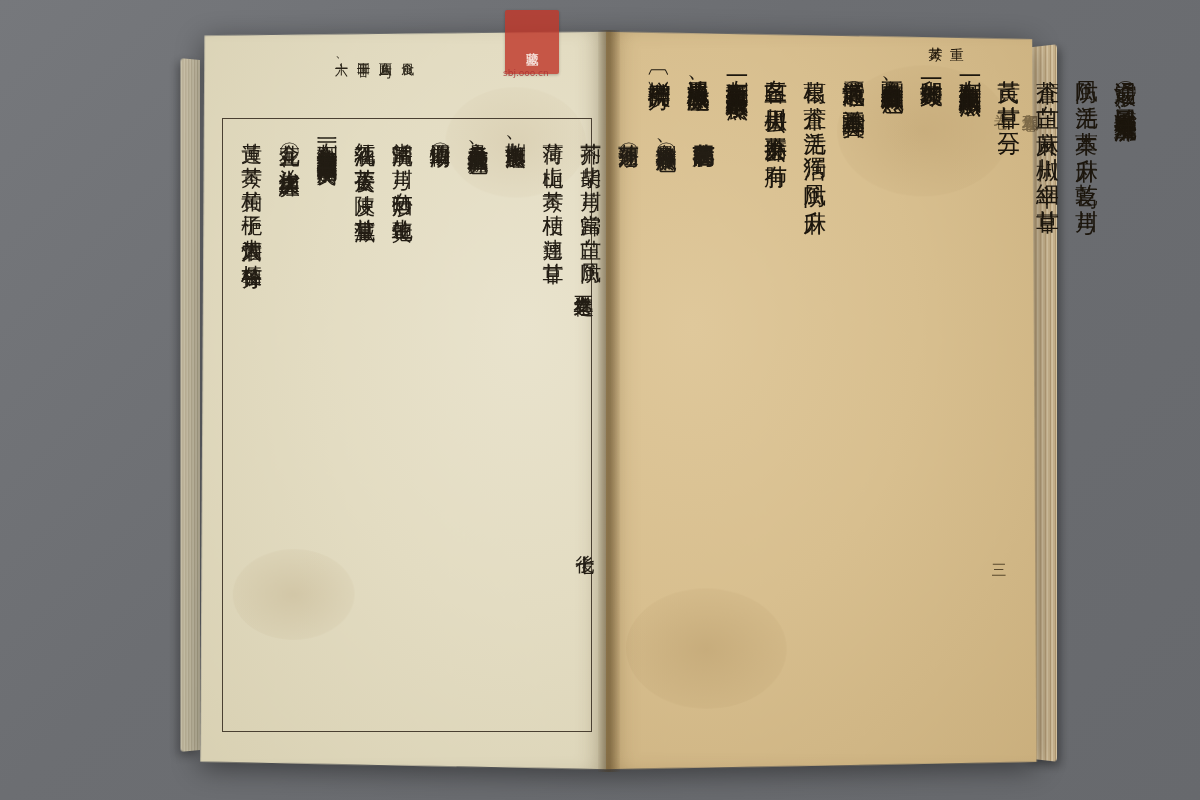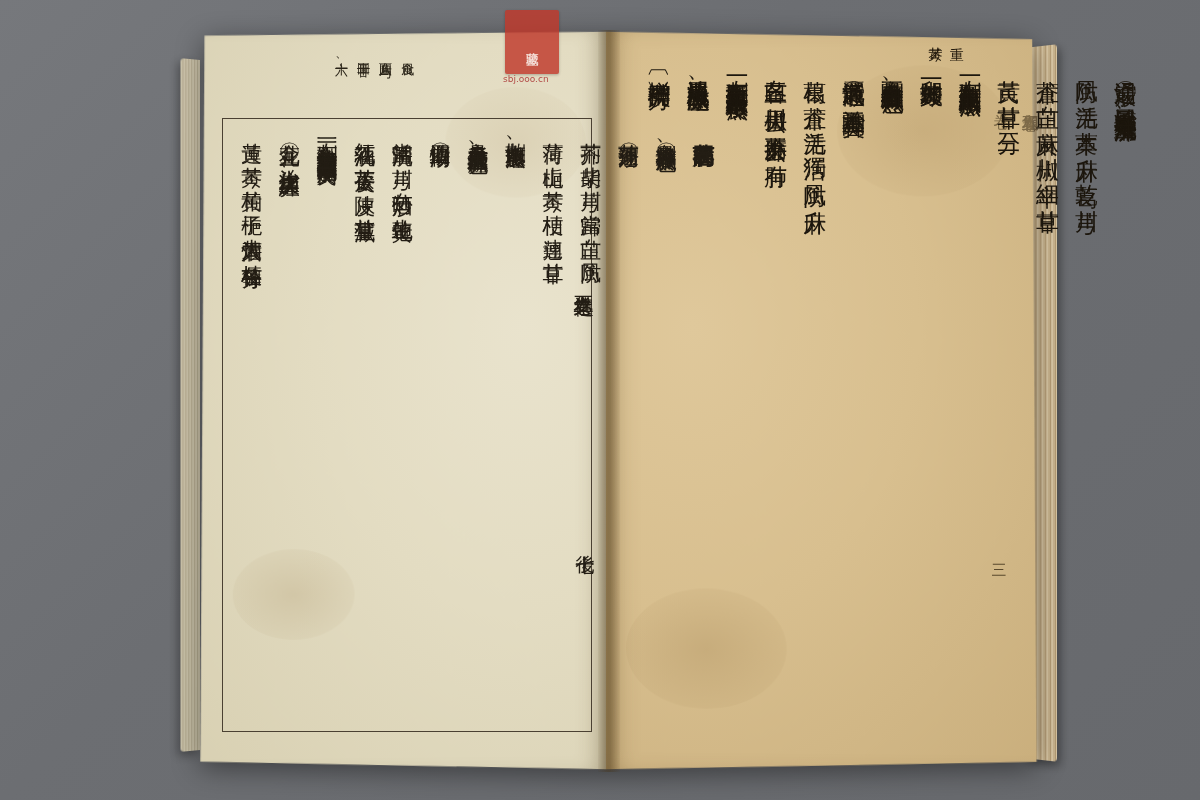--- a/index.html
+++ b/index.html
@@ -233,21 +233,21 @@
     font-size: 13px;
     line-height: 1.05;
     text-align: center;
     letter-spacing: 0;
     box-shadow: 0 1px 3px rgba(0,0,0,0.3);
   }
   .seal span { writing-mode: vertical-rl; text-orientation: upright; }
   .seal-url {
     position: absolute;
     left: 503px;
-    top: 74px;
+    top: 68px;
     font-size: 9px;
     color: #a33;
     opacity: 0.85;
     font-family: "DejaVu Sans", sans-serif;
   }
   
   .stain {
     position: absolute;
     border-radius: 50%;
     pointer-events: none;

